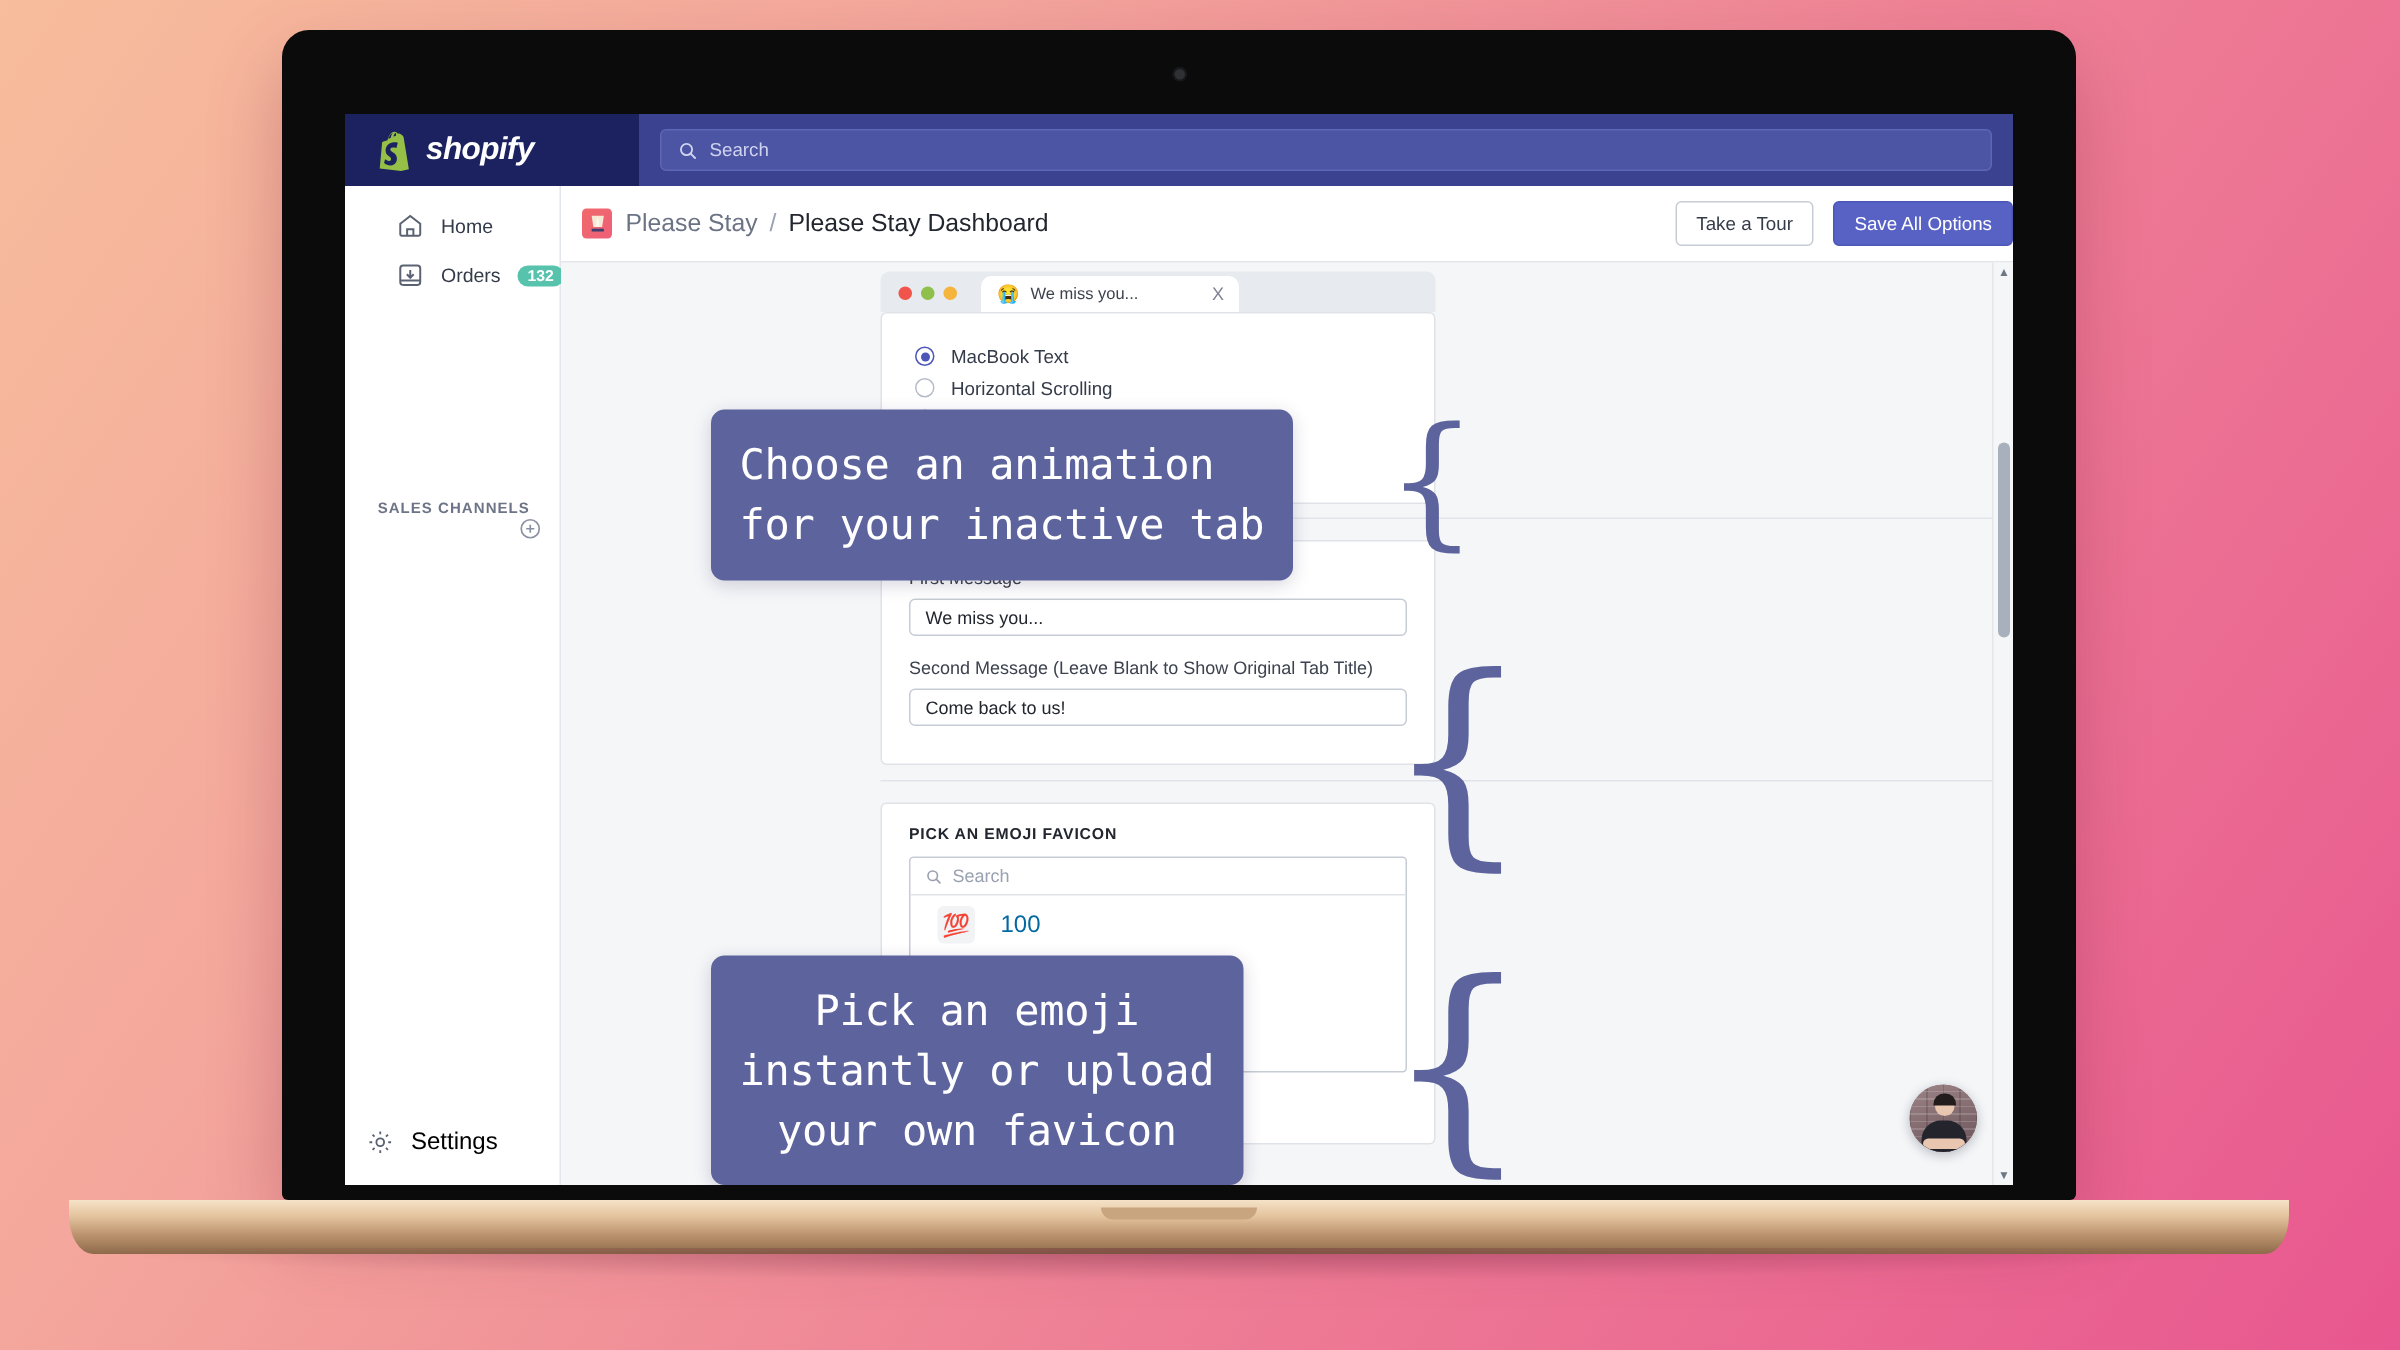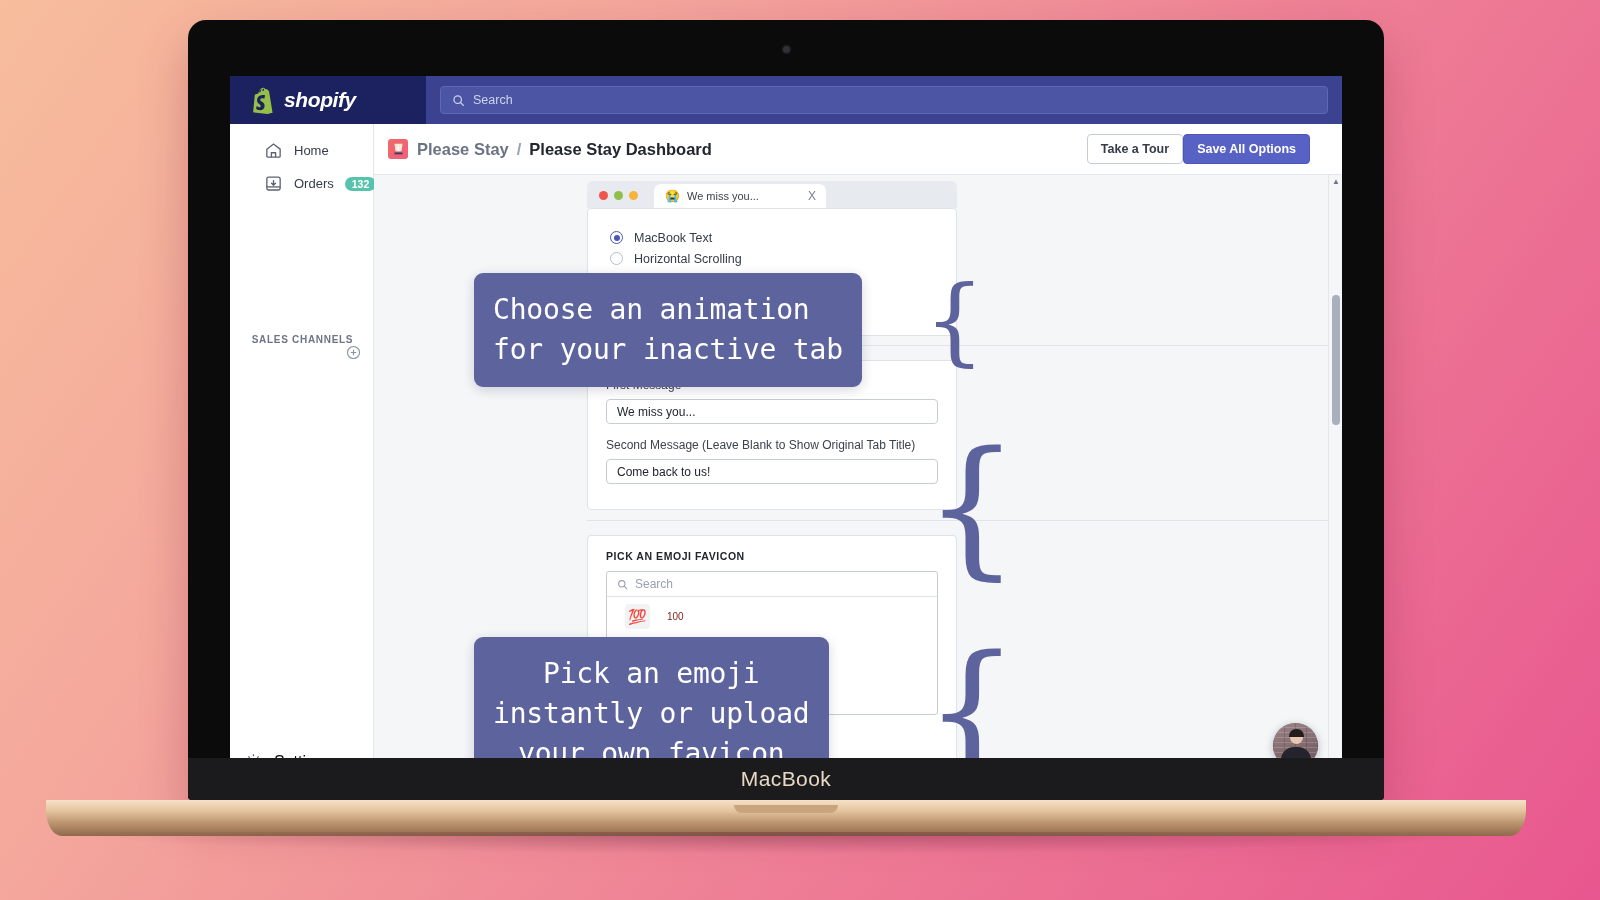--- a/index.html
+++ b/index.html
@@ -64,28 +64,28 @@
   .count-pill { margin-left:auto; background:#57c3ad; color:#fff; font-size:10.5px; font-weight:700;
     border-radius:9px; padding:1px 7px; }
   .section-head { display:flex; align-items:center; padding:0 12px 0 14px; margin-top:134px;flex-direction:column; }
   .section-head .t { font-size:10px; letter-spacing:.7px; font-weight:700; color:#6d7487; }
   .section-head .plus { margin-left:auto; width:15px; height:15px; color:#8a91a2; }
   #settings-item { position:absolute; left:0; bottom:12px; width:100%;
     display:flex; align-items:center; gap:11px; padding:7px 12px 7px 14px; cursor:pointer; }
 
   
   #main { flex:1; position:relative; overflow:hidden; }
-  #main-header { height:50px; background:#fff; display:flex; align-items:center; padding:0 32px 0 14px;font-weight:bold; }
+  #main-header { height:50px; background:#fff; display:flex; align-items:center; padding:0 0 0 14px; }
   #app-icon { width:20px; height:20px; border-radius:3px; flex:none;
     background:linear-gradient(135deg,#f06a6a,#ef5f7a); display:flex; align-items:center; justify-content:center; }
   #app-icon svg { width:13px; height:13px; }
   .crumb-1 { font-size:16.5px; color:#6b7384; margin-left:9px; }
   .crumb-sep { font-size:16.5px; color:#9aa1b0; margin:0 8px; }
   .crumb-2 { font-size:16.5px; color:#22262e; }
-  .hdr-actions { margin-left:auto; display:flex; gap:0;text-align:center; }
+  .hdr-actions { margin-left:auto; display:flex; gap:13px;text-align:center; }
   .btn { font-size:12.5px; border-radius:4px; padding:7px 13px; cursor:pointer; white-space:nowrap; }
   .btn-secondary { background:#fff; border:1px solid #c6cbd4; color:#343b49; }
   .btn-primary { background:#5762c4; border:1px solid #4b56b8; color:#fff; }
 
   #content { position:absolute; left:0; right:0; top:50px; bottom:0;
     background:#f4f6f8; border-top:1px solid #e3e6ea; }
   #content-inner { position:absolute; left:0; right:14px; top:0; bottom:0; }
 
   
   #tabstrip { position:absolute; left:213px; top:6px; width:370px; height:27px;
@@ -117,21 +117,21 @@
 
   #card-emoji { top:360px; width:370px; height:228px; padding:14px 18px 0 18px; overflow:hidden; }
   #emoji-title { font-size:10.5px; font-weight:700; letter-spacing:.55px; color:#22262e; margin-bottom:9px; }
   #emoji-box { border:1px solid #c6cbd4; border-radius:3px; background:#fff; overflow:hidden; }
   #emoji-search { height:25px; display:flex; align-items:center; gap:7px; padding:0 10px;
     border-bottom:1px solid #dfe3e8; cursor:text; }
   #emoji-search .ph { font-size:12px; color:#9aa1b0; }
   .emoji-row { display:flex; align-items:center; gap:17px; padding:7px 10px 7px 18px; cursor:pointer; }
   .emoji-chip { width:25px; height:25px; border-radius:4px; background:#f1f3f5;
     display:flex; align-items:center; justify-content:center; font-size:15px; flex:none; }
-  .emoji-row .nm { font-size:10px; color:#7f1d1d; }
+  .emoji-row .nm { font-size:16px; color:#0369a1; }
 
   
   #sb-track { position:absolute; right:0; top:0; bottom:0; width:14px; background:#f4f6f8; border-left:1px solid #e3e6ea; }
   #sb-arrow-up, #sb-arrow-down { position:absolute; left:0; width:14px; height:13px; display:flex; align-items:center; justify-content:center; color:#6f7787; font-size:8px; cursor:pointer; }
   #sb-arrow-up{top:0;} #sb-arrow-down{bottom:0;}
   #sb-thumb { position:absolute; left:3px; top:120px; width:8px; height:130px; background:#a9b0bd; border-radius:4px; cursor:grab; }
 
   
   #chat-widget { position:absolute; right:24px; bottom:22px; width:45px; height:45px; border-radius:50%;
     overflow:hidden; box-shadow:0 2px 8px rgba(20,25,40,.28); cursor:pointer;
@@ -348,22 +348,19 @@
       <div class="callout" id="callout-1">Choose an animation
 for your inactive tab</div>
       <div class="callout" id="callout-3">Pick an emoji
 instantly or upload
 your own favicon</div>
       <div class="brace" id="brace-1">{</div>
       <div class="brace" id="brace-2">{</div>
       <div class="brace" id="brace-3">{</div>
     </div>
 
-    <div id="bezel-label">
-      <span>MacBook</span>
-    </div>
   </div>
 
   <div id="base">
     <div id="base-notch"></div>
   </div>
   <div id="base-shadow"></div>
 </div>
 
 </body></html>

